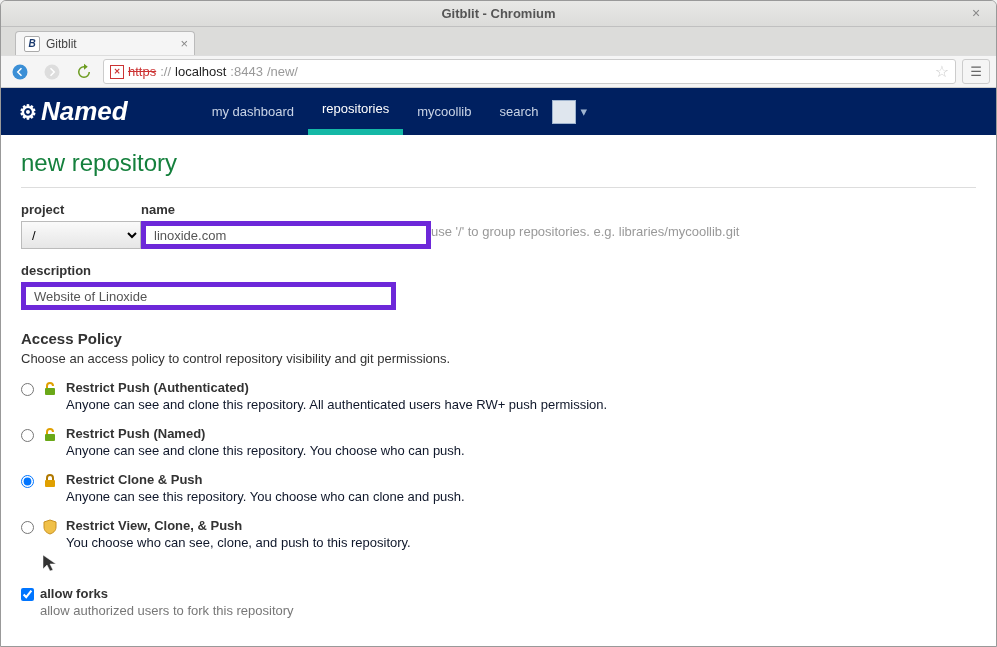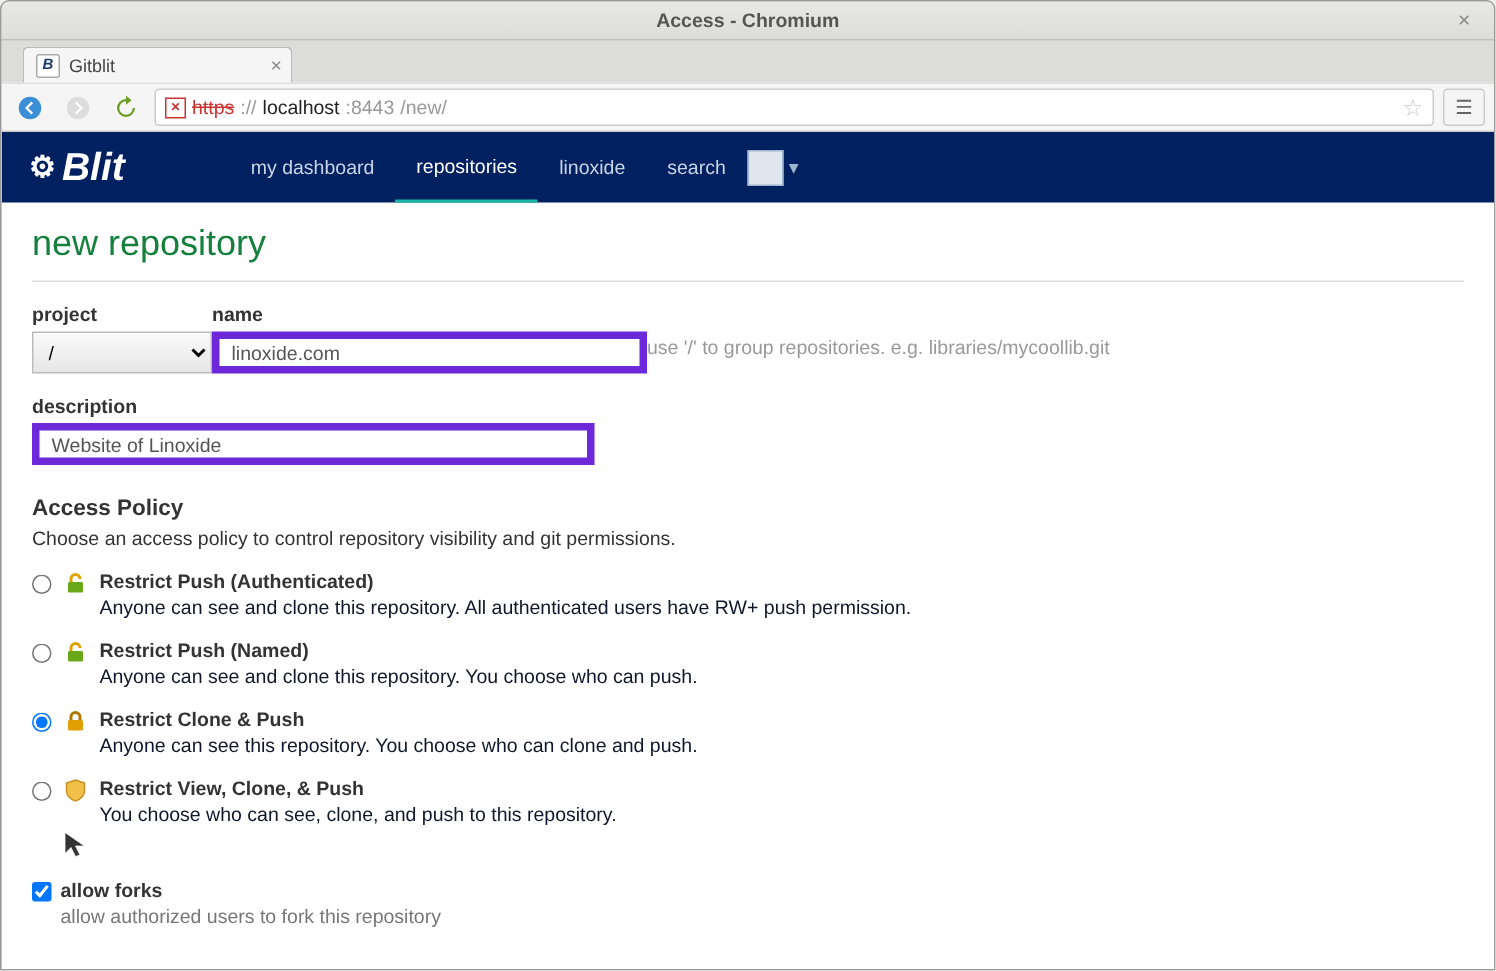--- a/index.html
+++ b/index.html
@@ -31,21 +31,21 @@
 
 
 .viewport { flex: 1; background: #fff; overflow-y: scroll; position: relative; }
 
 
 .gb-header { height: 47px; background: #002060; display: flex; align-items: center; padding: 0 18px; }
 .gb-logo { color: #fff; font-size: 26px; font-weight: bold; font-style: italic; display: flex; align-items: center; gap: 2px; }
 .gb-logo-gear { font-style: normal; font-size: 20px; margin-right:2px; }
 .gb-nav { display: flex; margin-left: 70px; height: 100%; }
 .gb-nav a { color: #c9d4e6; text-decoration: none; padding: 0 14px; display: flex; align-items: center; font-size: 13px; height: 100%; }
-.gb-nav a.active { color: #fff; border-bottom: 2px solid #14b8a6; }
+.gb-nav a.active { color: #fff; border-bottom: 6px solid #14b8a6; }
 .gb-user { margin-left: auto; width: 24px; height: 24px; background: #dfe6ee; border:1px solid #9fb4cf;}
 .gb-user-wrap { display:flex; align-items:center; gap:4px; color:#9fb4cf;}
 
 
 .page { padding: 14px 20px 40px 20px; }
 .page-title { font-size: 24px; color: #15803d; font-weight: normal; margin-bottom: 10px;}
 .hr { border-top: 1px solid #ddd; margin-bottom: 14px;}
 
 .field-row { display: flex; margin-bottom: 14px; align-items:flex-start;}
 .field { display: flex; flex-direction: column; gap: 4px; }
@@ -71,21 +71,21 @@
 
 
 .cursor { position: absolute; left: 40px; top: 465px; width: 20px; height: 20px; pointer-events: none; }
 </style>
 </head>
 <body>
 
 <div class="window">
 
   <div class="titlebar">
-    <span class="titlebar-title">Access - Chromium</span>
+    <span class="titlebar-title">Gitblit - Chromium</span>
     <span class="titlebar-close">×</span>
   </div>
 
   <div class="tabstrip">
     <div class="tab">
       <span class="tab-favicon">B</span>
       <span>Gitblit</span>
       <span class="tab-close">×</span>
     </div>
   </div>
@@ -118,26 +118,26 @@
       <span class="star">☆</span>
     </div>
     <span class="menu-btn">☰</span>
   </div>
 
   <div class="viewport">
 
     <div class="gb-header">
       <div class="gb-logo">
         <span class="gb-logo-gear">⚙</span>
-          <span>Blit</span>
+          <span>Named</span>
       </div>
       <nav class="gb-nav">
         <a>my dashboard</a>
         <a class="active">repositories</a>
-        <a>linoxide</a>
+        <a>mycoollib</a>
         <a>search</a>
       </nav>
       <div class="gb-user-wrap">
         <div class="gb-user"></div>
         <span>▾</span>
       </div>
     </div>
 
     <div class="page">
       <h1 class="page-title">new repository</h1>

